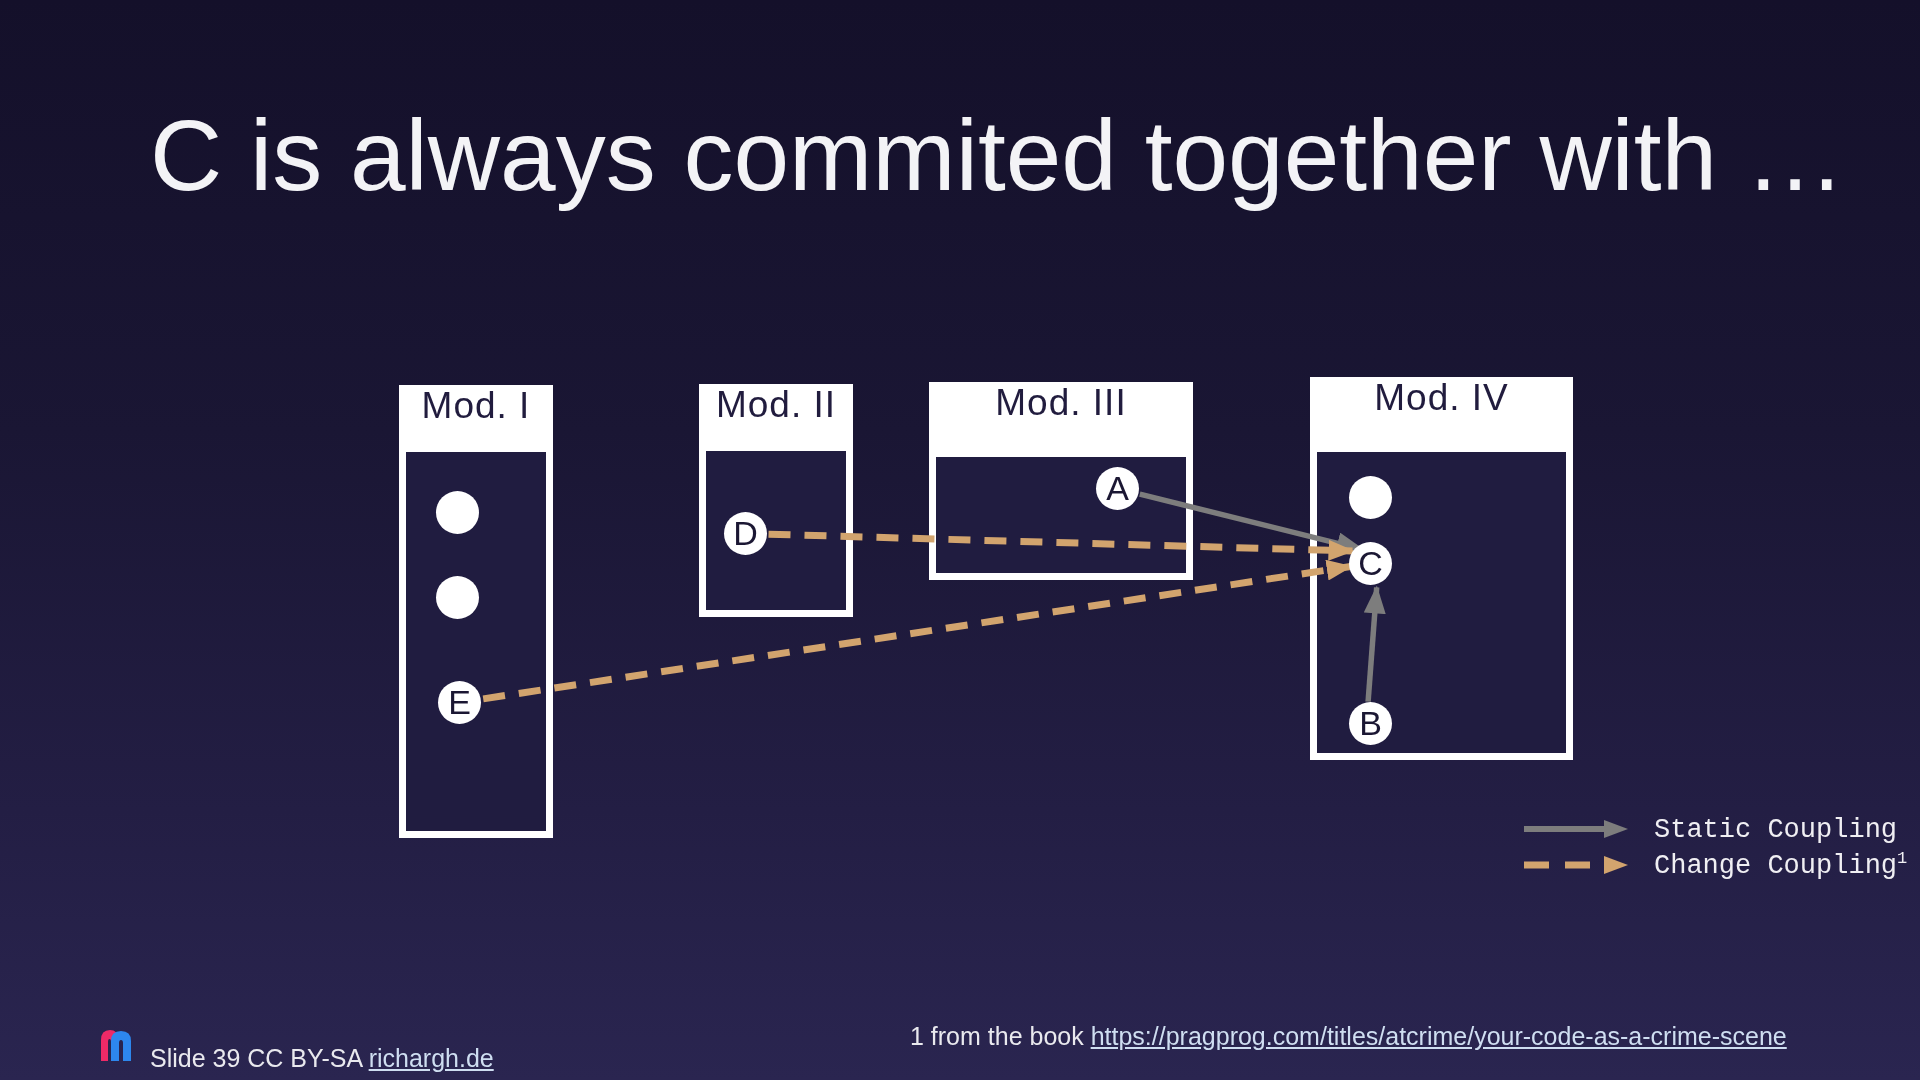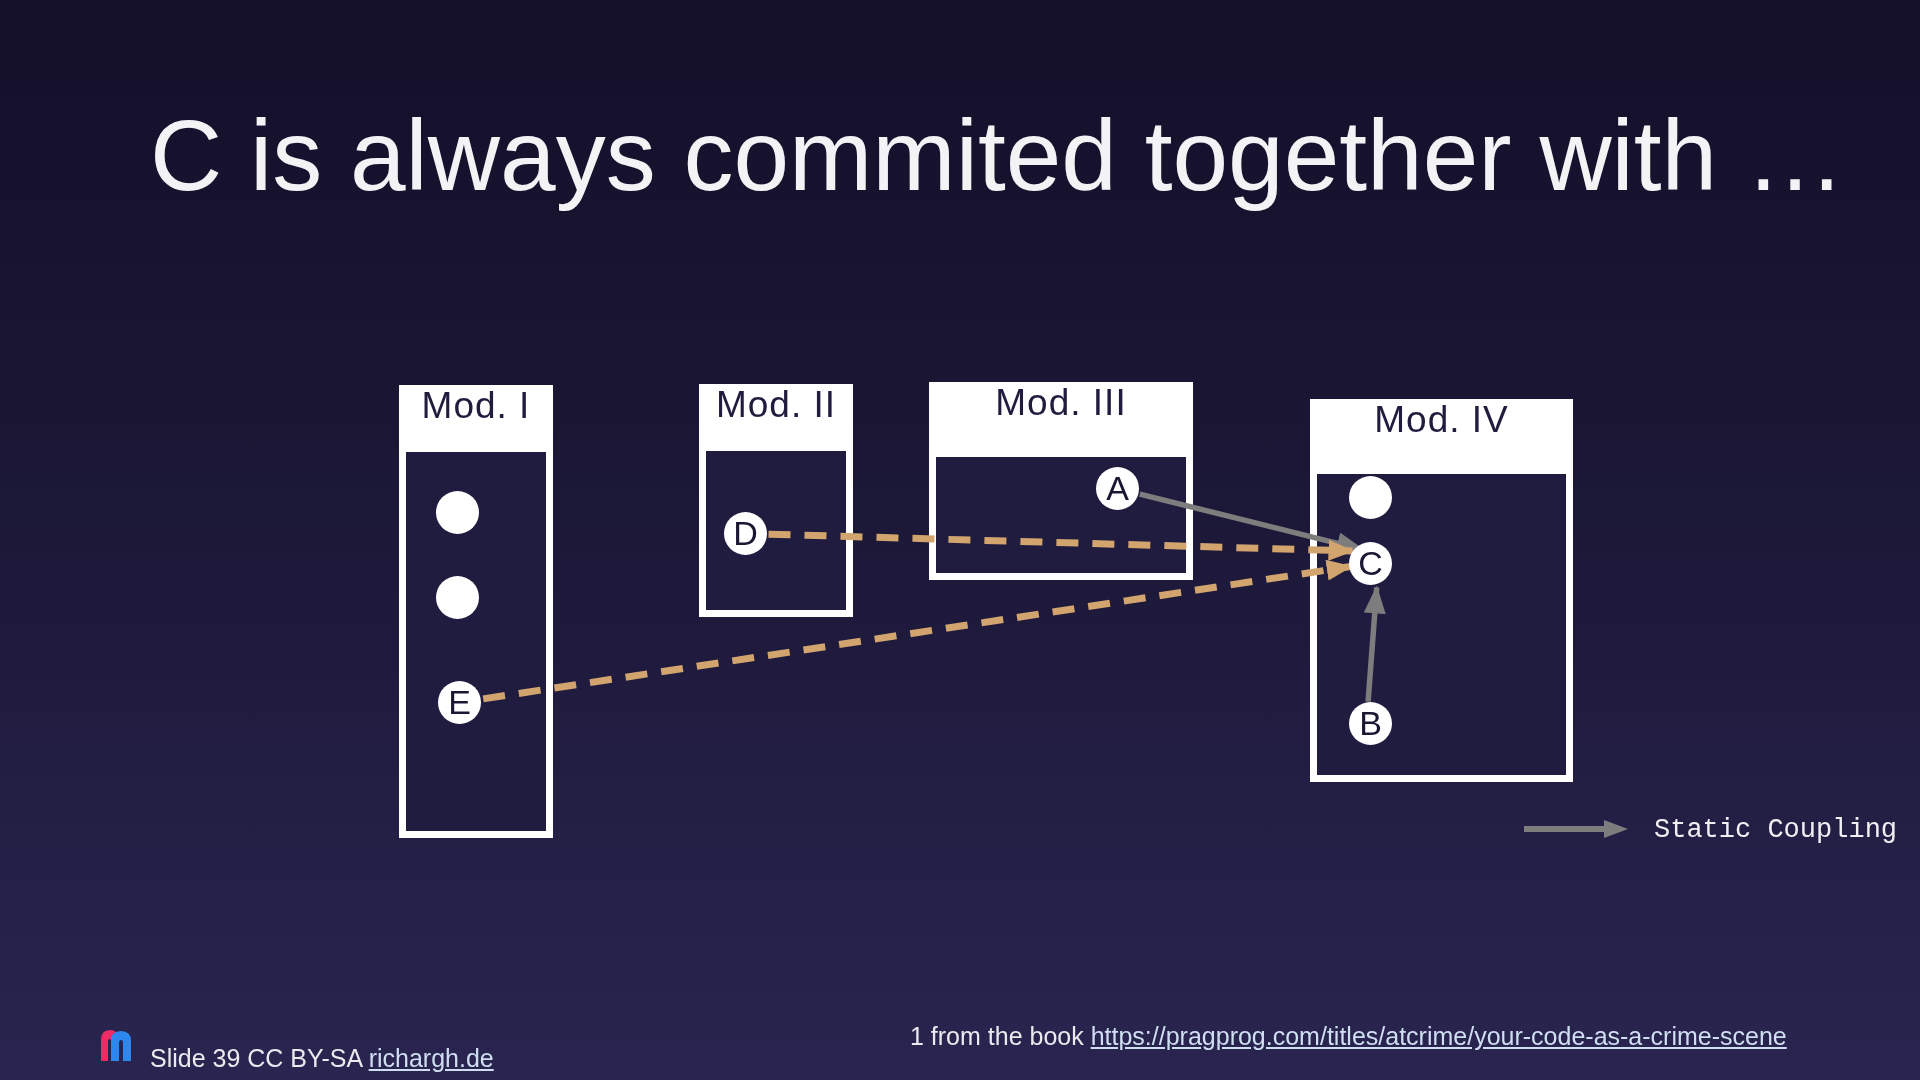--- a/index.html
+++ b/index.html
@@ -22,21 +22,21 @@
   .module-body{border:7px solid #ffffff;background:#201c40;box-sizing:border-box;}
   #mod1{left:399px;top:385px;width:154px;}
   #mod1 .module-header{height:60px;}
   #mod1 .module-body{height:393px;}
   #mod2{left:699px;top:384px;width:154px;}
   #mod2 .module-header{height:60px;}
   #mod2 .module-body{height:173px;}
   #mod3{left:929px;top:382px;width:264px;}
   #mod3 .module-header{height:68px;}
   #mod3 .module-body{height:130px;}
-  #mod4{left:1310px;top:399px;width:263px;}
+  #mod4{left:1310px;top:377px;width:263px;}
   #mod4 .module-header{height:68px;}
   #mod4 .module-body{height:315px;}
   
   .node{
     position:absolute;width:43px;height:43px;border-radius:50%;background:#ffffff;
     display:flex;align-items:center;justify-content:center;
     font-size:34px;font-weight:400;color:#1b1733;z-index:5;
   }
   #node-dot1{left:436px;top:491px;}
   #node-dot2{left:436px;top:576px;}
@@ -135,20 +135,27 @@
     </div>
 
   <div class="legend">
     <div class="legend-row">
       <svg width="110" height="22" xmlns="http://www.w3.org/2000/svg">
         <line x1="2" y1="11" x2="84" y2="11" stroke="#7d7d7d" stroke-width="6"></line>
         <path d="M82,2 L106,11 L82,20 Z" fill="#7d7d7d"></path>
       </svg>
       <span class="legend-label"><span>Static Coupling</span><sup></sup></span>
     </div>
+    <div class="legend-row">
+      <svg width="110" height="22" xmlns="http://www.w3.org/2000/svg">
+        <line x1="2" y1="11" x2="76" y2="11" stroke="#d2a46e" stroke-width="7" stroke-dasharray="25 16"></line>
+        <path d="M82,2 L106,11 L82,20 Z" fill="#d2a46e"></path>
+      </svg>
+      <span class="legend-label"><span>Change Coupling</span><sup>1</sup></span>
+    </div>
   </div>
 
   <div class="footer-left">
     <svg width="38" height="34" viewBox="0 0 38 34" xmlns="http://www.w3.org/2000/svg">
       <path d="M3,34 V13 Q3,3 12,3 Q20,3 20,12 V34 H13 V15 Q13,12 11.5,12 Q10,12 10,15 V34 Z" fill="#ee2a67"></path>
       <path d="M13,34 V14 Q13,4 23,4 Q33,4 33,14 V34 H25 V16 Q25,13 23,13 Q21,13 21,16 V34 Z" fill="#2d87ee"></path>
     </svg>
     <span class="footer-text"><span>Slide 39 CC BY-SA </span><a class="footer-link">richargh.de</a></span>
   </div>
   <div class="footer-right">

